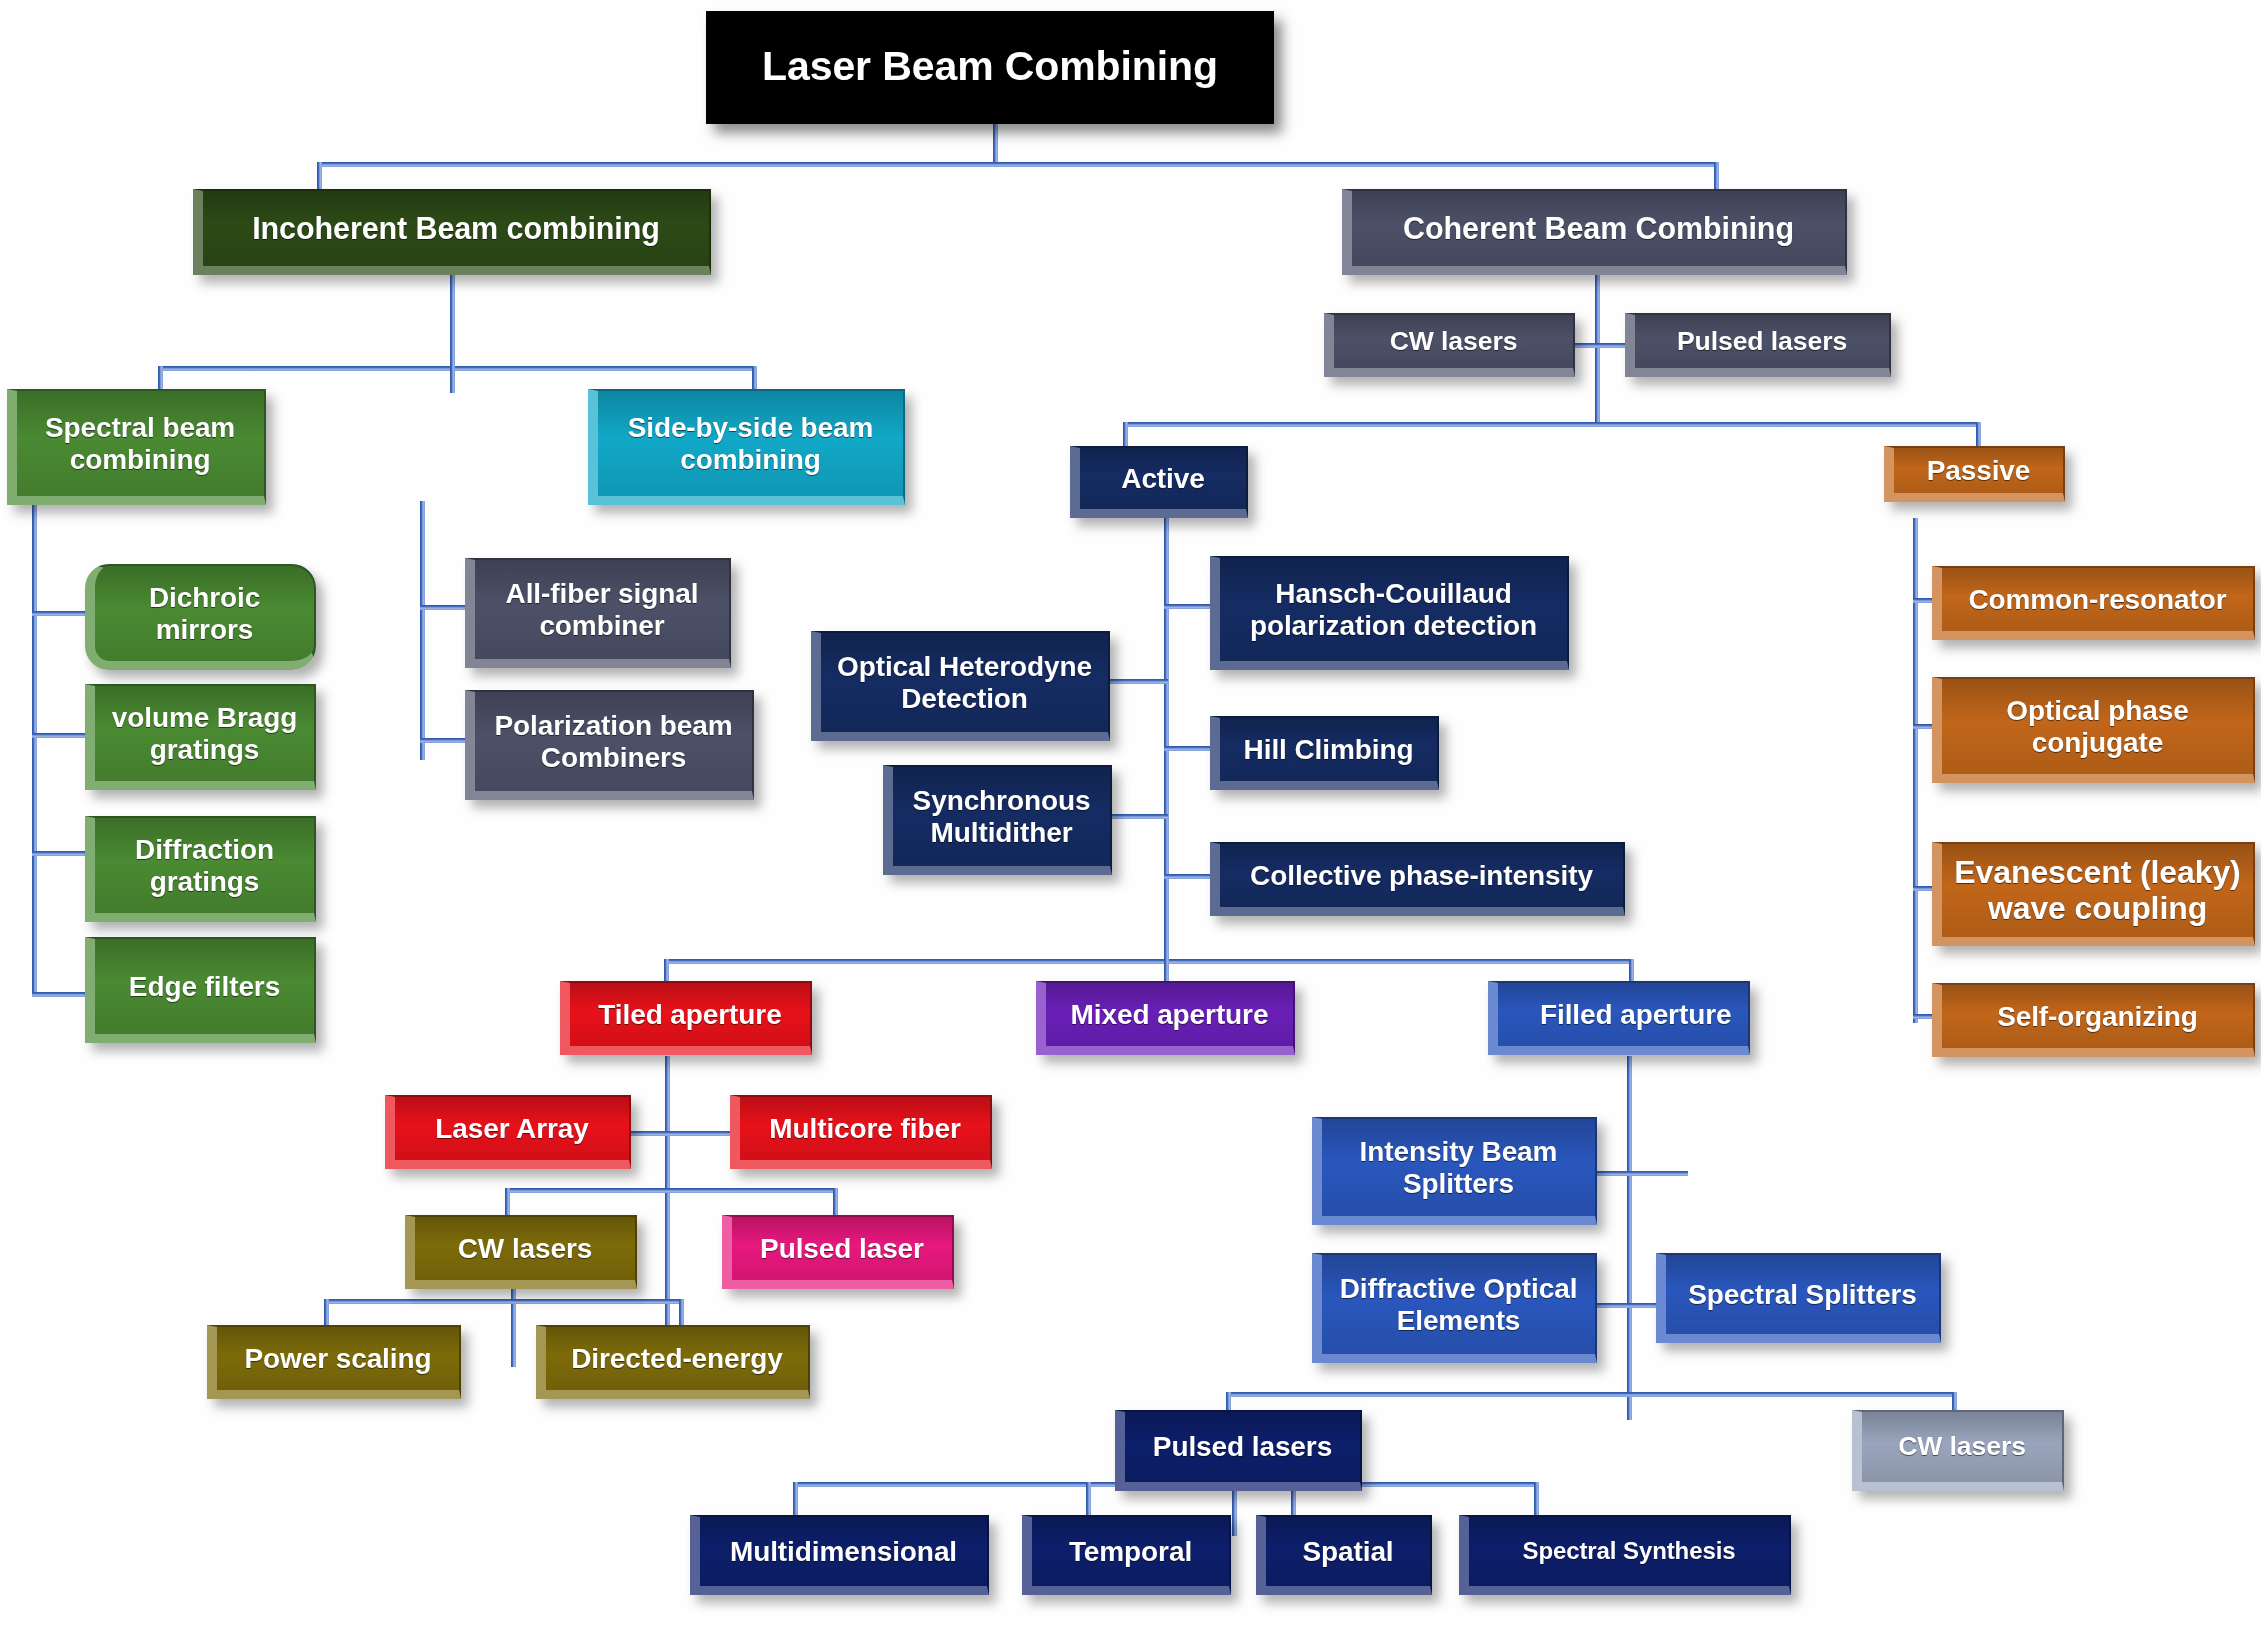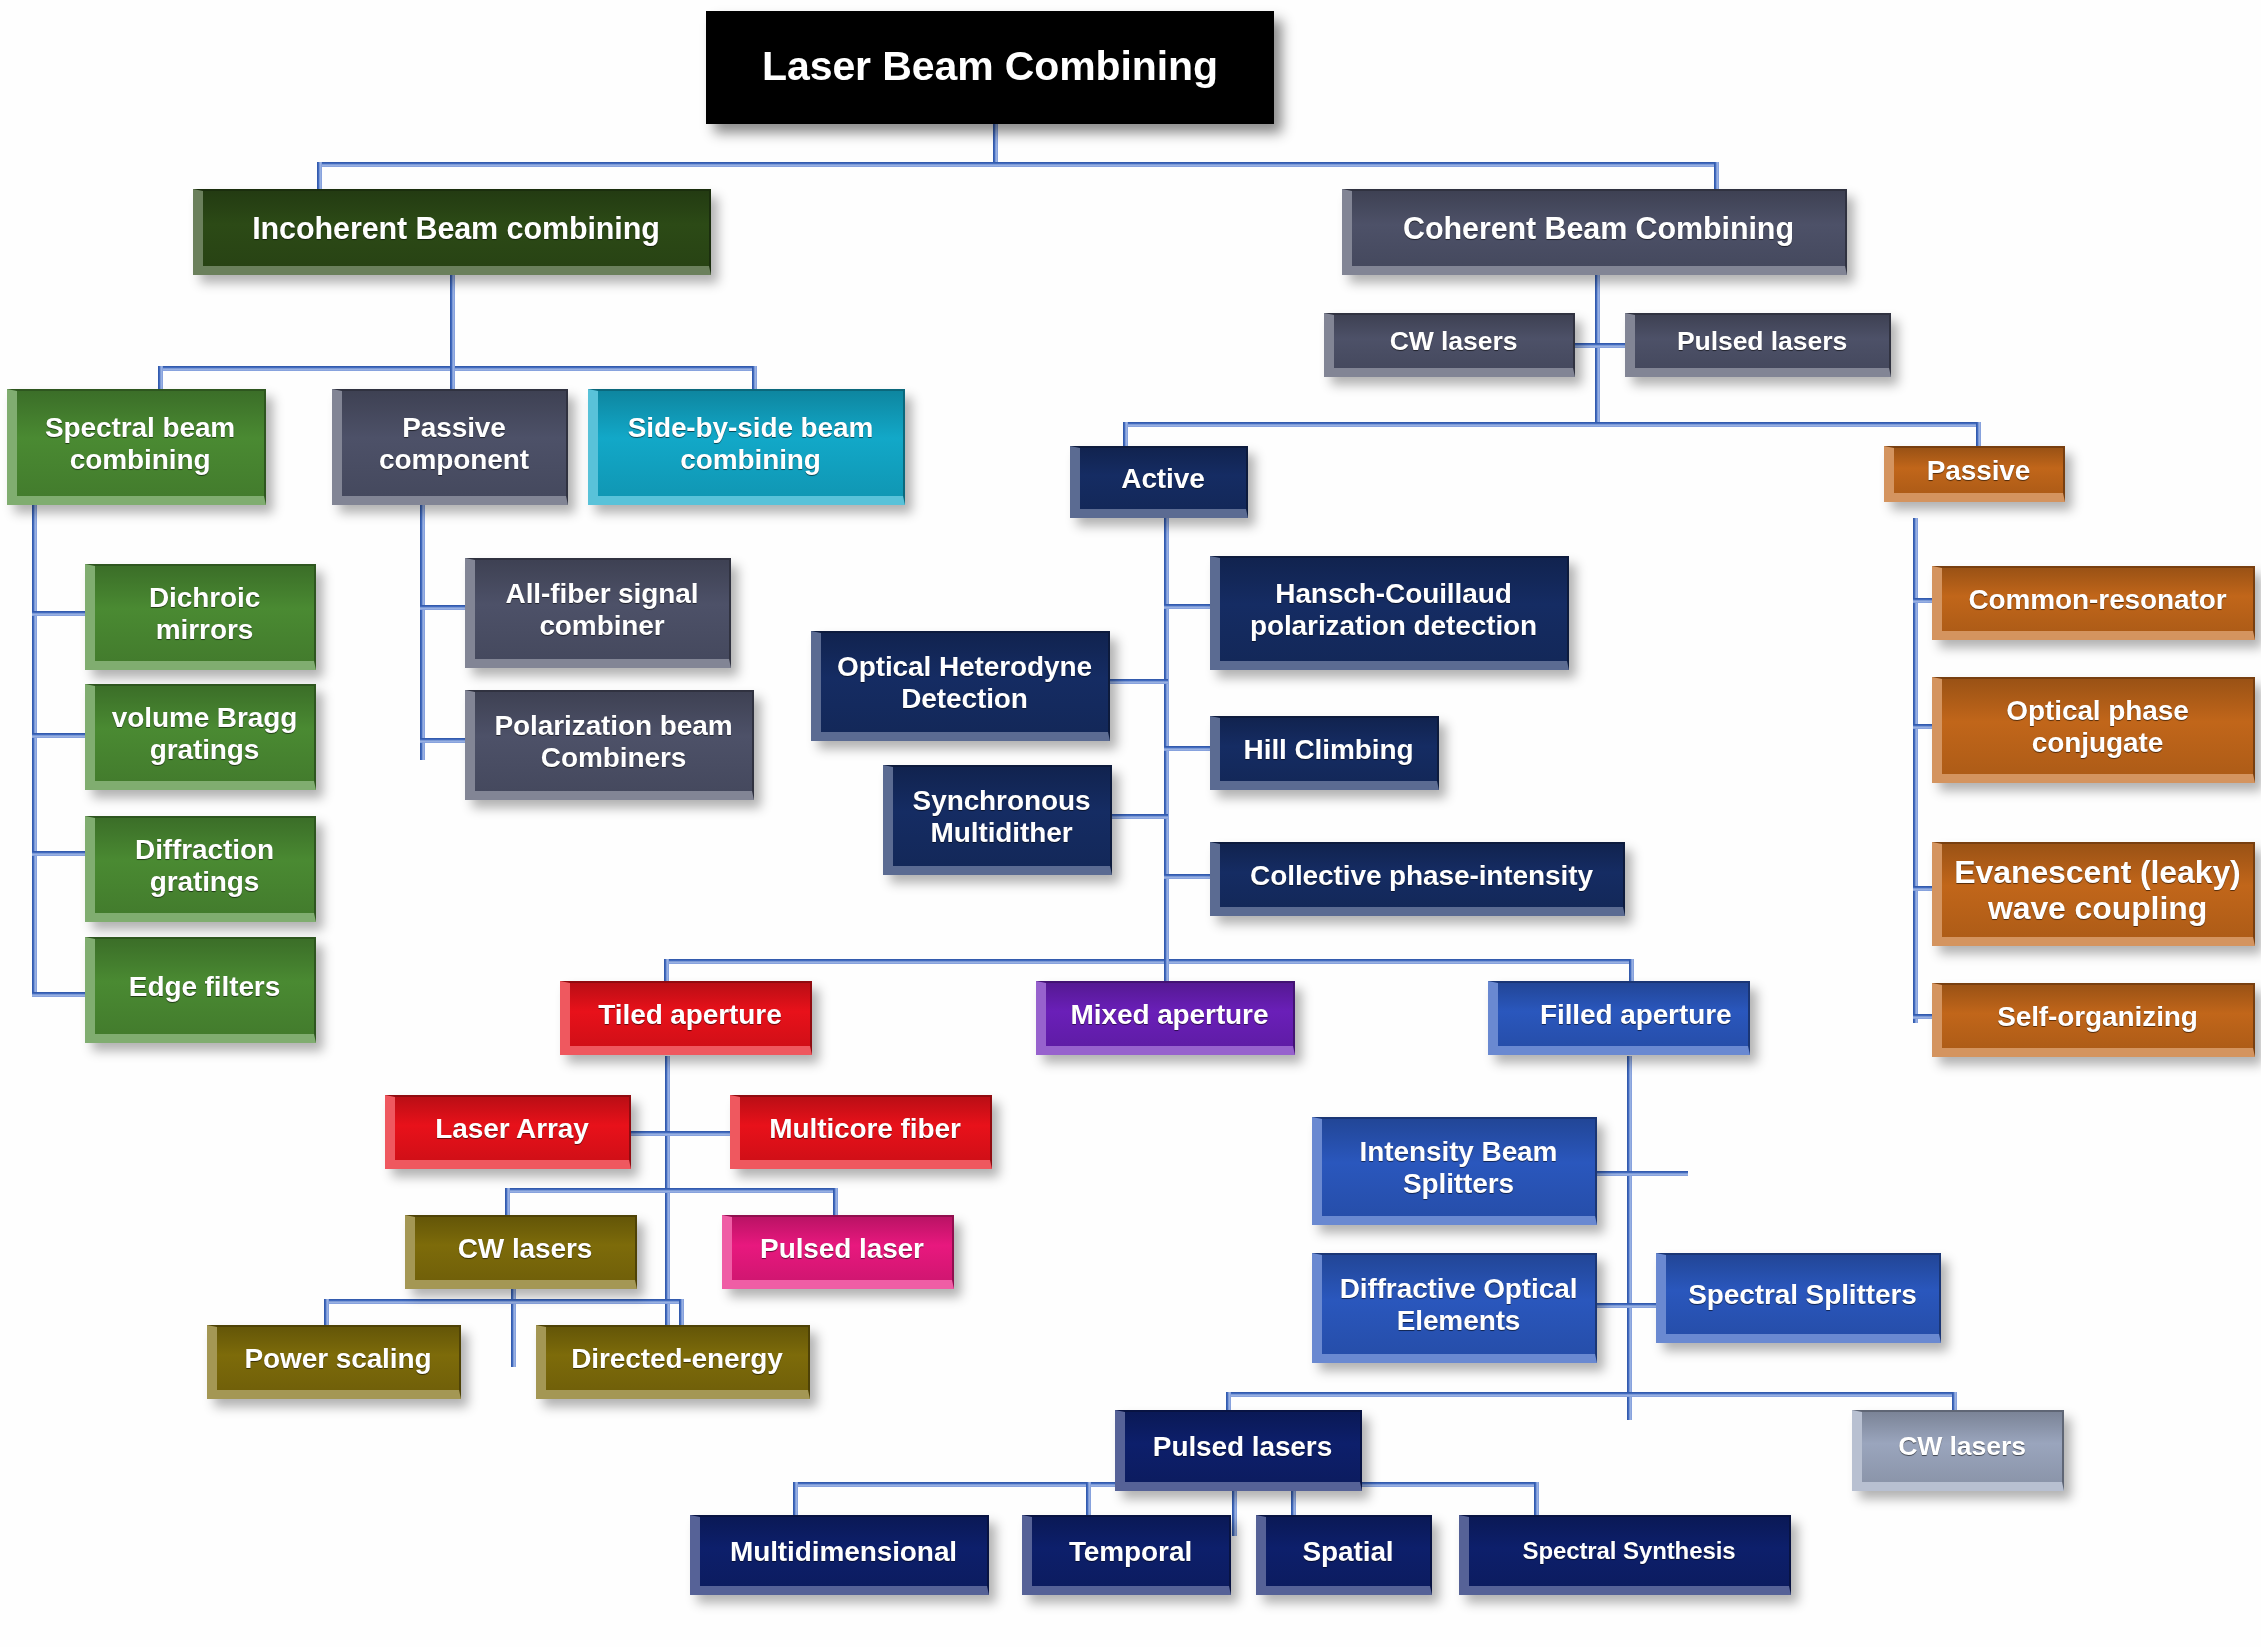--- a/index.html
+++ b/index.html
@@ -118,33 +118,30 @@
     </div>
     <div class="node bevel" style="left: 1324px; top: 313px; width: 251px; height: 64px; font-size: 26.6px; --lite: #828595; --drk: #303240; --top: #3e4153; --mid: #4d5168; --bot: #45495e;">
       <span class="lbl">CW lasers</span>
     </div>
     <div class="node bevel" style="left: 1625px; top: 313px; width: 266px; height: 64px; font-size: 26.6px; --lite: #828595; --drk: #303240; --top: #3e4153; --mid: #4d5168; --bot: #45495e;">
       <span class="lbl">Pulsed lasers</span>
     </div>
     <div class="node bevel" style="left: 6.6px; top: 389px; width: 259px; height: 116px; font-size: 28px; --lite: #80ad70; --drk: #2e561f; --top: #3b6e28; --mid: #4a8a32; --bot: #437c2d;">
       <span class="lbl">Spectral beam combining</span>
     </div>
-    <div class="node bevel" style="left: 332px; top: 389px; width: 236px; height: 116px; font-size: 28px; --lite: #828595; --drk: #303240; --top: #3e4153; --mid: #4d5168; --bot: #45495e;">
-      <span class="lbl">Passive component</span>
-    </div>
     <div class="node bevel" style="left: 588px; top: 389px; width: 317px; height: 116px; font-size: 28px; --lite: #59c2d9; --drk: #0b687c; --top: #0e86a0; --mid: #12a8c8; --bot: #1097b4;">
       <span class="lbl">Side-by-side beam combining</span>
     </div>
     <div class="node bevel" style="left: 1070px; top: 446px; width: 178px; height: 72px; font-size: 28px; --lite: #5b6b92; --drk: #0d1b3d; --top: #11234f; --mid: #152c63; --bot: #132859;">
       <span class="lbl">Active</span>
     </div>
     <div class="node bevel" style="left: 1884px; top: 446px; width: 181px; height: 56px; font-size: 28px; --lite: #d4945f; --drk: #783f10; --top: #9a5215; --mid: #c1661a; --bot: #ae5c17;">
       <span class="lbl">Passive</span>
     </div>
-    <div class="node bevel" style="left: 85px; top: 564px; width: 231px; height: 106px; font-size: 28px; --lite: #80ad70; --drk: #2e561f; --top: #3b6e28; --mid: #4a8a32; --bot: #437c2d;">
+    <div class="node bevel" style="left: 85px; top: 564px; width: 231px; height: 106px; font-size: 28px; border-radius: 24px; --lite: #80ad70; --drk: #2e561f; --top: #3b6e28; --mid: #4a8a32; --bot: #437c2d;">
       <span class="lbl">Dichroic mirrors</span>
     </div>
     <div class="node bevel" style="left: 85px; top: 684px; width: 231px; height: 106px; font-size: 28px; --lite: #80ad70; --drk: #2e561f; --top: #3b6e28; --mid: #4a8a32; --bot: #437c2d;">
       <span class="lbl">volume Bragg gratings</span>
     </div>
     <div class="node bevel" style="left: 85px; top: 802px; width: 231px; height: 106px; font-size: 28px; margin-top: 14px; --lite: #80ad70; --drk: #2e561f; --top: #3b6e28; --mid: #4a8a32; --bot: #437c2d;">
       <span class="lbl">Diffraction gratings</span>
     </div>
     <div class="node bevel" style="left: 85px; top: 937px; width: 231px; height: 106px; font-size: 28px; --lite: #80ad70; --drk: #2e561f; --top: #3b6e28; --mid: #4a8a32; --bot: #437c2d;">
       <span class="lbl">Edge filters</span>

